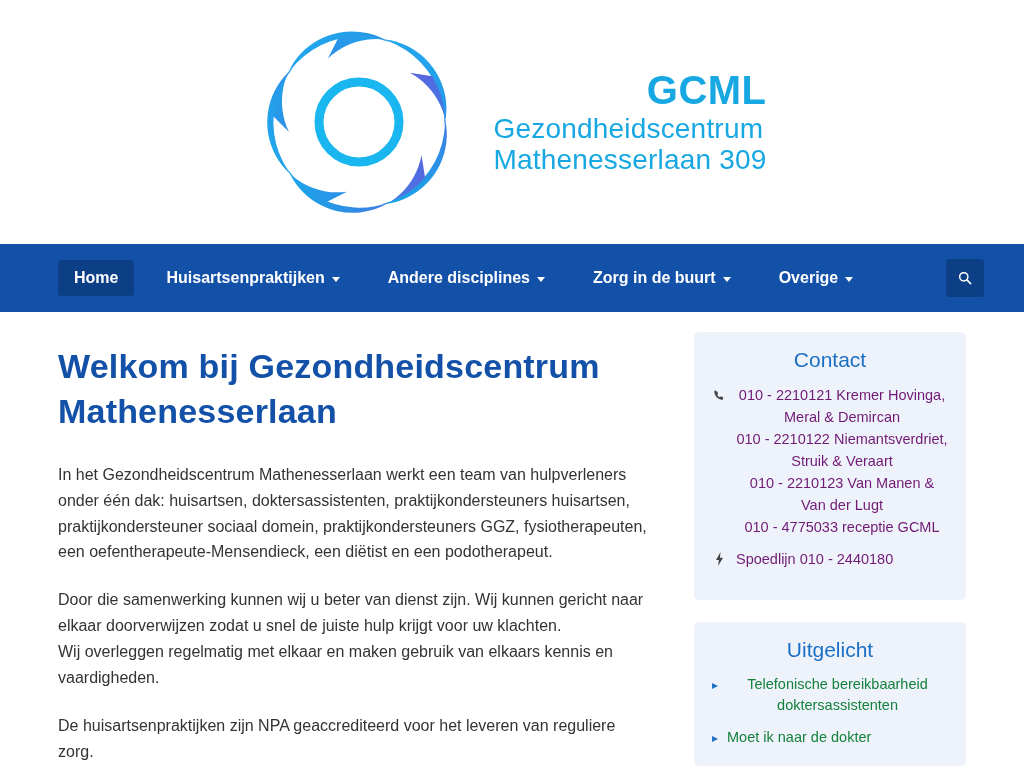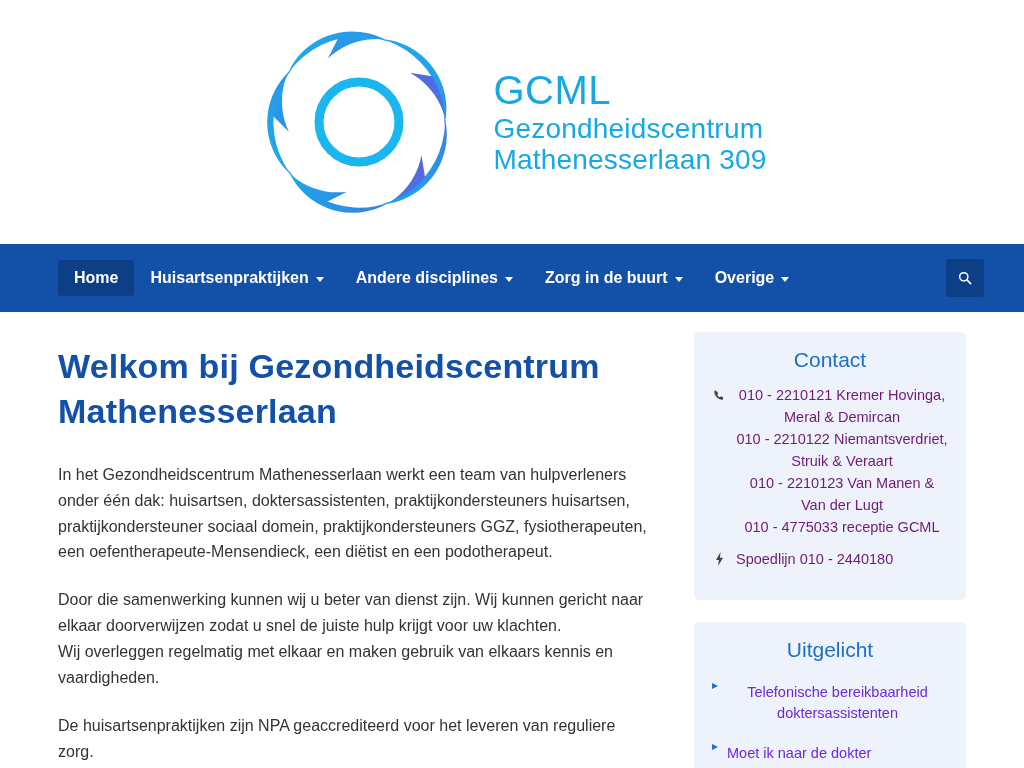--- a/index.html
+++ b/index.html
@@ -33,43 +33,44 @@
   .logo-mark svg { display: block; }
   .brand-text {
     display: flex;
     flex-direction: column;
     justify-content: center;
     line-height: 1.12;
   }
   .brand-title {
     color: #17a8e3;
     font-size: 40px;
-    font-weight: normal;
+    font-weight: bold;
     letter-spacing: 0.5px;
+    text-align: right;
   }
   .brand-line {
     color: #17a8e3;
     font-size: 28px;
     font-weight: normal;
     letter-spacing: 0.2px;
   }
 
   
   .navbar {
     background: #1351a8;
     height: 68px;
     display: flex;
     align-items: center;
     padding: 0 40px 0 58px;
     position: relative;
   }
   .nav-items {
     display: flex;
     align-items: center;
-    gap: 0;
+    gap: 16px;
   }
   .nav-item {
     color: #ffffff;
     font-size: 16px;
     font-weight: bold;
     padding: 9px 16px;
     border-radius: 4px;
     white-space: nowrap;
     cursor: pointer;
     display: flex;
@@ -171,26 +172,25 @@
     margin-bottom: 11px;
   }
   .uit-item:last-child { margin-bottom: 0; }
   .uit-item .bullet {
     color: #1b6fc4;
     font-size: 12px;
     line-height: 1.5;
     padding-top: 2px;
   }
   .uit-link {
-    color: #6d28d9;
+    color: #15803d;
     font-size: 14.5px;
     line-height: 1.45;
     text-decoration: none;
     cursor: pointer;
-    margin-top: 8px;
   }
 </style>
 </head>
 <body>
 
 <header class="site-header">
   <div class="brand">
     <div class="logo-mark">
       <svg viewBox="0 0 204 204" width="204" height="204" aria-hidden="true">
         <defs>

